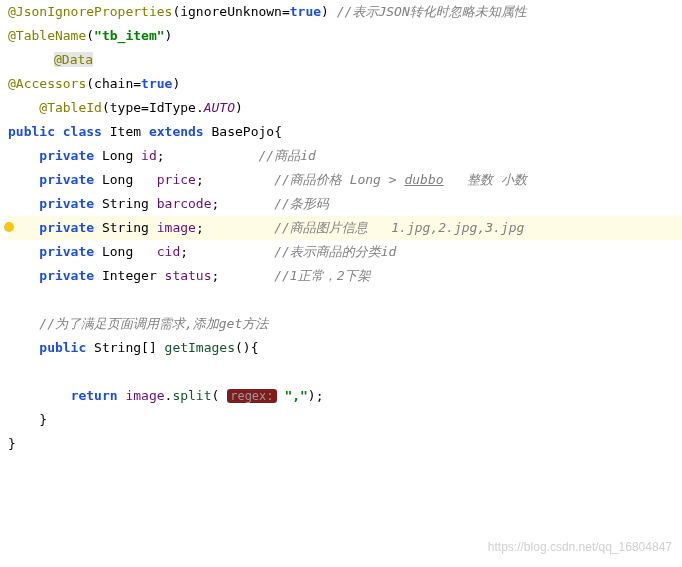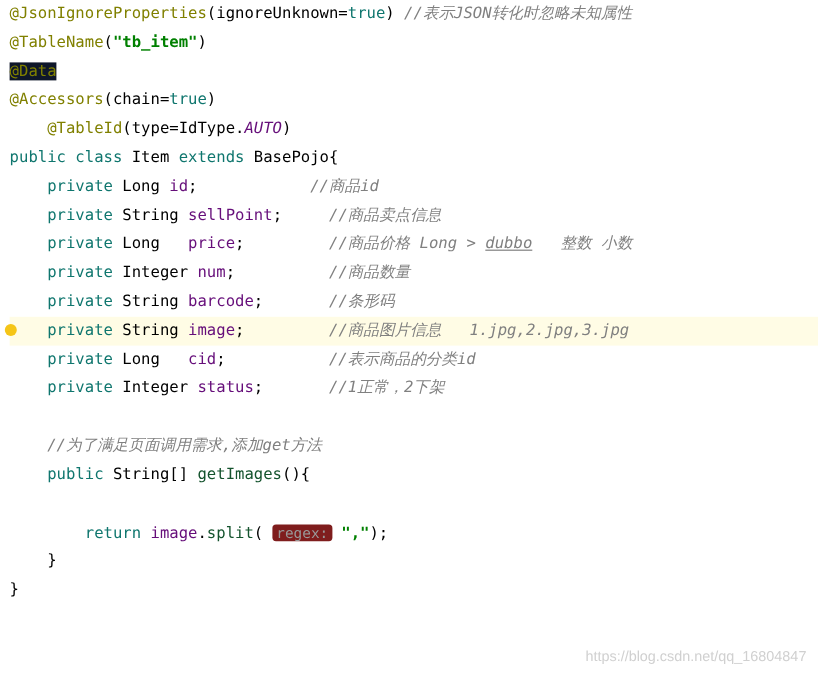--- a/index.html
+++ b/index.html
@@ -27,23 +27,23 @@
     }
     .gutter-icon {
       position: absolute;
       left: -4px;
       top: 6px;
       width: 10px;
       height: 10px;
       background: #f5c518;
       border-radius: 50%;
     }
-    .kw { color: #0f766e; font-weight: normal; }
+    .kw { color: #1d4ed8; font-weight: bold; }
     .ann { color: #808000; }
-    .ann-hl { color: #808000; background: #0f172a; }
+    .ann-hl { color: #808000; background: #e5e5e5; margin-left: 46px; }
     .str { color: #008000; font-weight: bold; }
     .cmt { color: #808080; font-style: italic; }
     .cmt-em { color: #808080; font-style: italic; text-decoration: underline; }
     .ident { color: #000000; }
     .field { color: #660e7a; }
     .enum-const { color: #660e7a; font-style: italic; }
     .method { color: #14532d; }
     .param-hint { 
       color: #999999; 
       font-style: normal;
@@ -67,23 +67,21 @@
 <body>
 
 <div class="editor">
   <div class="line"><span class="ann">@JsonIgnoreProperties</span><span class="ident">(</span><span class="ident">ignoreUnknown</span><span class="ident">=</span><span class="kw">true</span><span class="ident">)</span><span> </span><span class="cmt">//表示JSON转化时忽略未知属性</span></div>
   <div class="line"><span class="ann">@TableName</span><span class="ident">(</span><span class="str">"tb_item"</span><span class="ident">)</span></div>
   <div class="line"><span class="ann-hl">@Data</span></div>
   <div class="line"><span class="ann">@Accessors</span><span class="ident">(</span><span class="ident">chain</span><span class="ident">=</span><span class="kw">true</span><span class="ident">)</span></div>
   <div class="line"><span>    </span><span class="ann">@TableId</span><span class="ident">(</span><span class="ident">type</span><span class="ident">=</span><span class="ident">IdType</span><span class="ident">.</span><span class="enum-const">AUTO</span><span class="ident">)</span></div>
   <div class="line"><span class="kw">public</span><span> </span><span class="kw">class</span><span> </span><span class="ident">Item</span><span> </span><span class="kw">extends</span><span> </span><span class="ident">BasePojo</span><span class="ident">{</span></div>
   <div class="line"><span>    </span><span class="kw">private</span><span> </span><span class="ident">Long</span><span> </span><span class="field">id</span><span class="ident">;</span><span>            </span><span class="cmt">//商品id</span></div>
-  <div class="line"><span>    </span><span class="kw">private</span><span> </span><span class="ident">String</span><span> </span><span class="field">sellPoint</span><span class="ident">;</span><span>     </span><span class="cmt">//商品卖点信息</span></div>
   <div class="line"><span>    </span><span class="kw">private</span><span> </span><span class="ident">Long</span><span>   </span><span class="field">price</span><span class="ident">;</span><span>         </span><span class="cmt">//商品价格 Long &gt; </span><span class="cmt-em">dubbo</span><span class="cmt">   整数 小数</span></div>
-  <div class="line"><span>    </span><span class="kw">private</span><span> </span><span class="ident">Integer</span><span> </span><span class="field">num</span><span class="ident">;</span><span>          </span><span class="cmt">//商品数量</span></div>
   <div class="line"><span>    </span><span class="kw">private</span><span> </span><span class="ident">String</span><span> </span><span class="field">barcode</span><span class="ident">;</span><span>       </span><span class="cmt">//条形码</span></div>
   <div class="line hl-line"><span class="gutter-icon"></span><span>    </span><span class="kw">private</span><span> </span><span class="ident">String</span><span> </span><span class="field">image</span><span class="ident">;</span><span>         </span><span class="cmt">//商品图片信息   1.jpg,2.jpg,3.jpg</span></div>
   <div class="line"><span>    </span><span class="kw">private</span><span> </span><span class="ident">Long</span><span>   </span><span class="field">cid</span><span class="ident">;</span><span>           </span><span class="cmt">//表示商品的分类id</span></div>
   <div class="line"><span>    </span><span class="kw">private</span><span> </span><span class="ident">Integer</span><span> </span><span class="field">status</span><span class="ident">;</span><span>       </span><span class="cmt">//1正常，2下架</span></div>
   <div class="line"></div>
   <div class="line"><span>    </span><span class="cmt">//为了满足页面调用需求,添加get方法</span></div>
   <div class="line"><span>    </span><span class="kw">public</span><span> </span><span class="ident">String</span><span class="ident">[]</span><span> </span><span class="method">getImages</span><span class="ident">(){</span></div>
   <div class="line"></div>
   <div class="line"><span>        </span><span class="kw">return</span><span> </span><span class="field">image</span><span class="ident">.</span><span class="method">split</span><span class="ident">( </span><span class="param-hint">regex:</span><span> </span><span class="str">","</span><span class="ident">);</span></div>
   <div class="line"><span>    </span><span class="ident">}</span></div>

